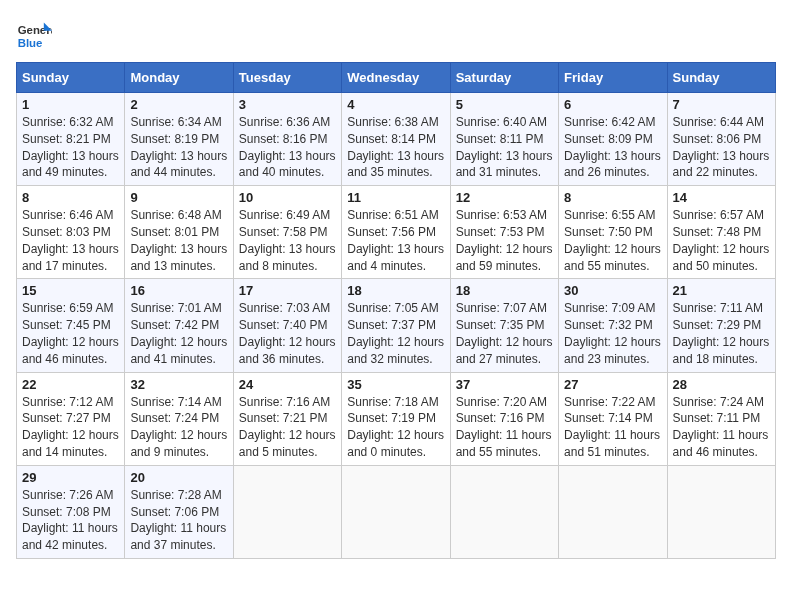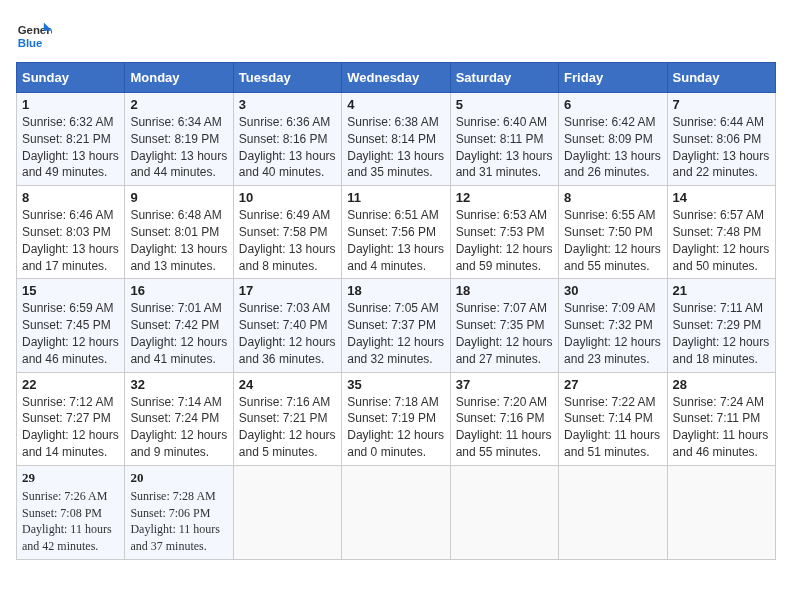--- a/index.html
+++ b/index.html
@@ -74,21 +74,20 @@
       font-size: 12px;
       line-height: 1.4;
       color: #333;
       margin-top: 28px;
     }
     .empty-cell {
       background: #f9f9f9 !important;
     }
     tbody tr:last-child td {
       height: 72px;
-      font-family: Liberation Serif, serif;
     }
   </style>
 </head>
 <body>
 
 <div class="header-area">
   <div class="logo-area">
     <svg class="logo-icon" viewBox="0 0 44 44">
       <text x="2" y="22" font-size="14" font-weight="bold" fill="#333">General</text>
       <text x="2" y="38" font-size="14" font-weight="bold" fill="#1a73d4">Blue</text>

